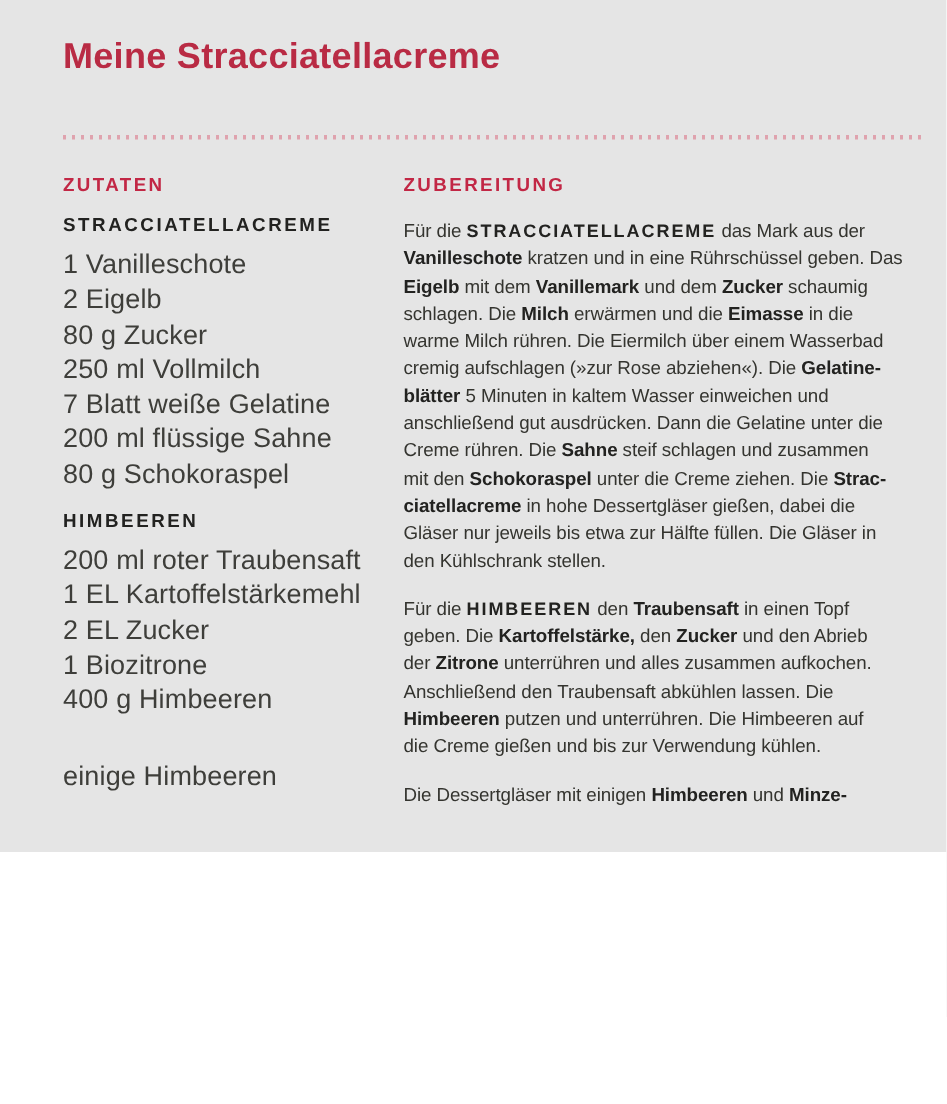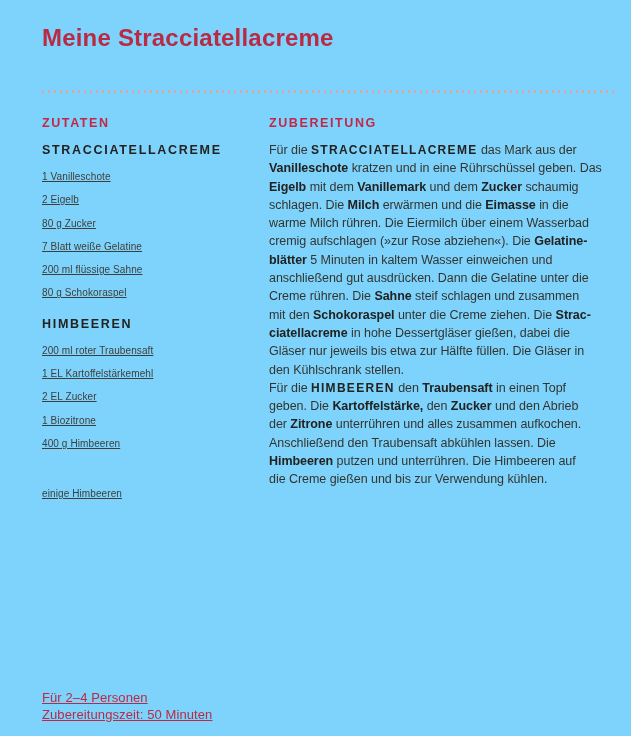--- a/index.html
+++ b/index.html
@@ -9,21 +9,21 @@
     --body:#34342f;
     --ing:#3e3e3a;
     --dot:#dfa3ae;
   }
   html,body{margin:0;padding:0;background:#ffffff;}
   body{
     width:631px;height:736px;
     font-family:"Liberation Sans","DejaVu Sans",sans-serif;
     -webkit-font-smoothing:antialiased;
   }
-  .page{position:relative;width:631px;height:736px;background:#7dd3fc;overflow:hidden;}
+  .page{position:relative;width:631px;height:568px;background:#e5e5e5;overflow:hidden;}
 
   .recipe-title{
     position:absolute;left:42px;top:8px;
     font-size:24px;line-height:28px;font-weight:bold;
     color:var(--accent);letter-spacing:.2px;
   }
 
   .divider{
     position:absolute;left:42px;top:90px;width:576px;height:3px;
     background:repeating-linear-gradient(90deg,var(--dot) 0 2px,transparent 2px 6px);
@@ -36,26 +36,26 @@
     font-size:12.5px;line-height:15px;font-weight:bold;
     color:var(--heading-red);letter-spacing:1.6px;
   }
 
   .group-title{
     margin-top:11px;margin-bottom:7px;
     font-size:12.5px;line-height:16px;font-weight:bold;
     color:var(--ink);letter-spacing:1.7px;
   }
   .ing-item{
-    font-size:10px;line-height:23.3px;color:var(--ing);letter-spacing:.1px;text-decoration:underline;
+    font-size:18px;line-height:23.3px;color:var(--ing);letter-spacing:.1px;
   }
   .garnish-list{margin-top:27px;}
 
-  .prep-para{margin-top:0;}
-  .prep-para:first-child{margin-top:10px;}
+  .prep-para{margin-top:14px;}
+  .prep-para:first-child{}
   .prep-line{
     font-size:12.5px;line-height:18.3px;color:var(--body);
     letter-spacing:-.05px;white-space:nowrap;
   }
   .prep-line .b{font-weight:bold;color:var(--ink);}
   .prep-line .tracked{letter-spacing:1.3px;font-size:12px;}
 
   .footer{position:absolute;left:42px;top:690px;}
   .footer-line{
     font-size:13px;line-height:16.5px;color:var(--accent);letter-spacing:.1px;text-decoration:underline;
@@ -70,20 +70,21 @@
 
   <div class="divider"></div>
 
   <div class="col-left">
     <div class="section-heading">ZUTATEN</div>
     <div>
         <div class="group-title">STRACCIATELLACREME</div>
         <div class="ing-item">1 Vanilleschote</div>
         <div class="ing-item">2 Eigelb</div>
         <div class="ing-item">80 g Zucker</div>
+        <div class="ing-item">250 ml Vollmilch</div>
         <div class="ing-item">7 Blatt weiße Gelatine</div>
         <div class="ing-item">200 ml flüssige Sahne</div>
         <div class="ing-item">80 g Schokoraspel</div>
         <div class="group-title">HIMBEEREN</div>
         <div class="ing-item">200 ml roter Traubensaft</div>
         <div class="ing-item">1 EL Kartoffelstärkemehl</div>
         <div class="ing-item">2 EL Zucker</div>
         <div class="ing-item">1 Biozitrone</div>
         <div class="ing-item">400 g Himbeeren</div>
       </div>
@@ -112,20 +113,21 @@
         </div>
         <div class="prep-para">
           <div class="prep-line"><span>Für die </span><span class="b tracked">HIMBEEREN</span><span> den </span><span class="b">Traubensaft</span><span> in einen Topf</span></div>
           <div class="prep-line"><span>geben. Die </span><span class="b">Kartoffelstärke,</span><span> den </span><span class="b">Zucker</span><span> und den Abrieb</span></div>
           <div class="prep-line"><span>der </span><span class="b">Zitrone</span><span> unterrühren und alles zusammen aufkochen.</span></div>
           <div class="prep-line"><span>Anschließend den Traubensaft abkühlen lassen. Die</span></div>
           <div class="prep-line"><span class="b">Himbeeren</span><span> putzen und unterrühren. Die Himbeeren auf</span></div>
           <div class="prep-line"><span>die Creme gießen und bis zur Verwendung kühlen.</span></div>
         </div>
         <div class="prep-para">
+          <div class="prep-line"><span>Die Dessertgläser mit einigen </span><span class="b">Himbeeren</span><span> und </span><span class="b">Minze-</span></div>
         </div>
       </div>
   </div>
 
   <div class="footer">
     <div class="footer-line">Für 2–4 Personen</div>
     <div class="footer-line">Zubereitungszeit: 50 Minuten</div>
   </div>
 
 </div>

